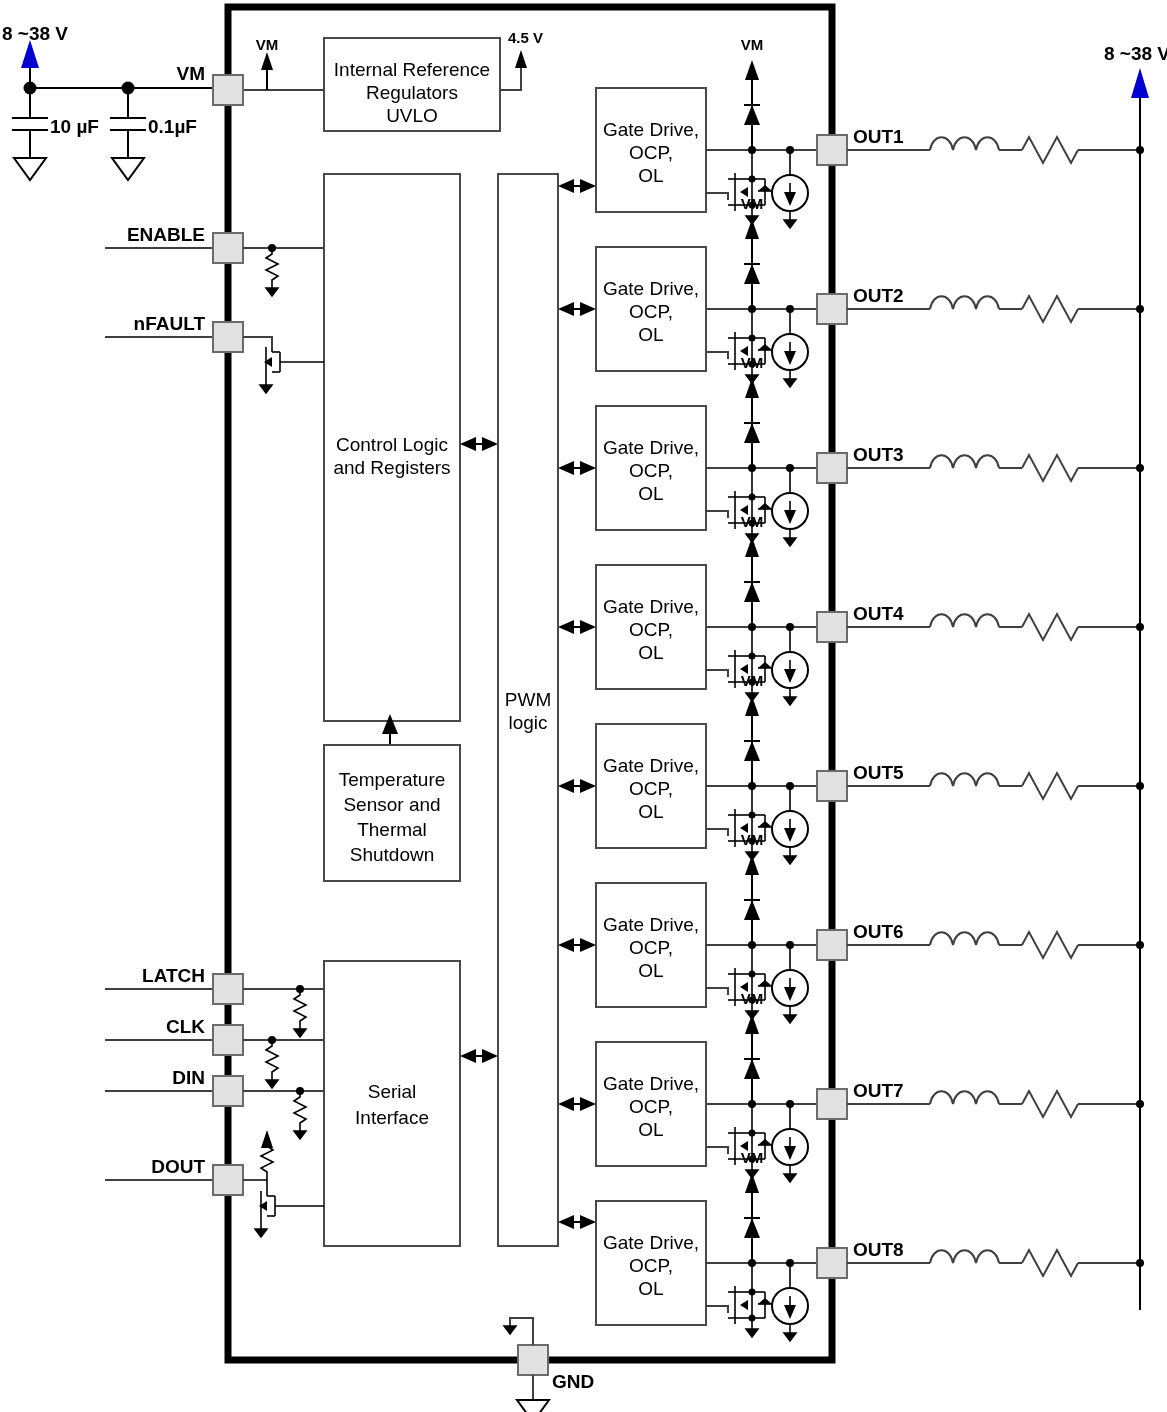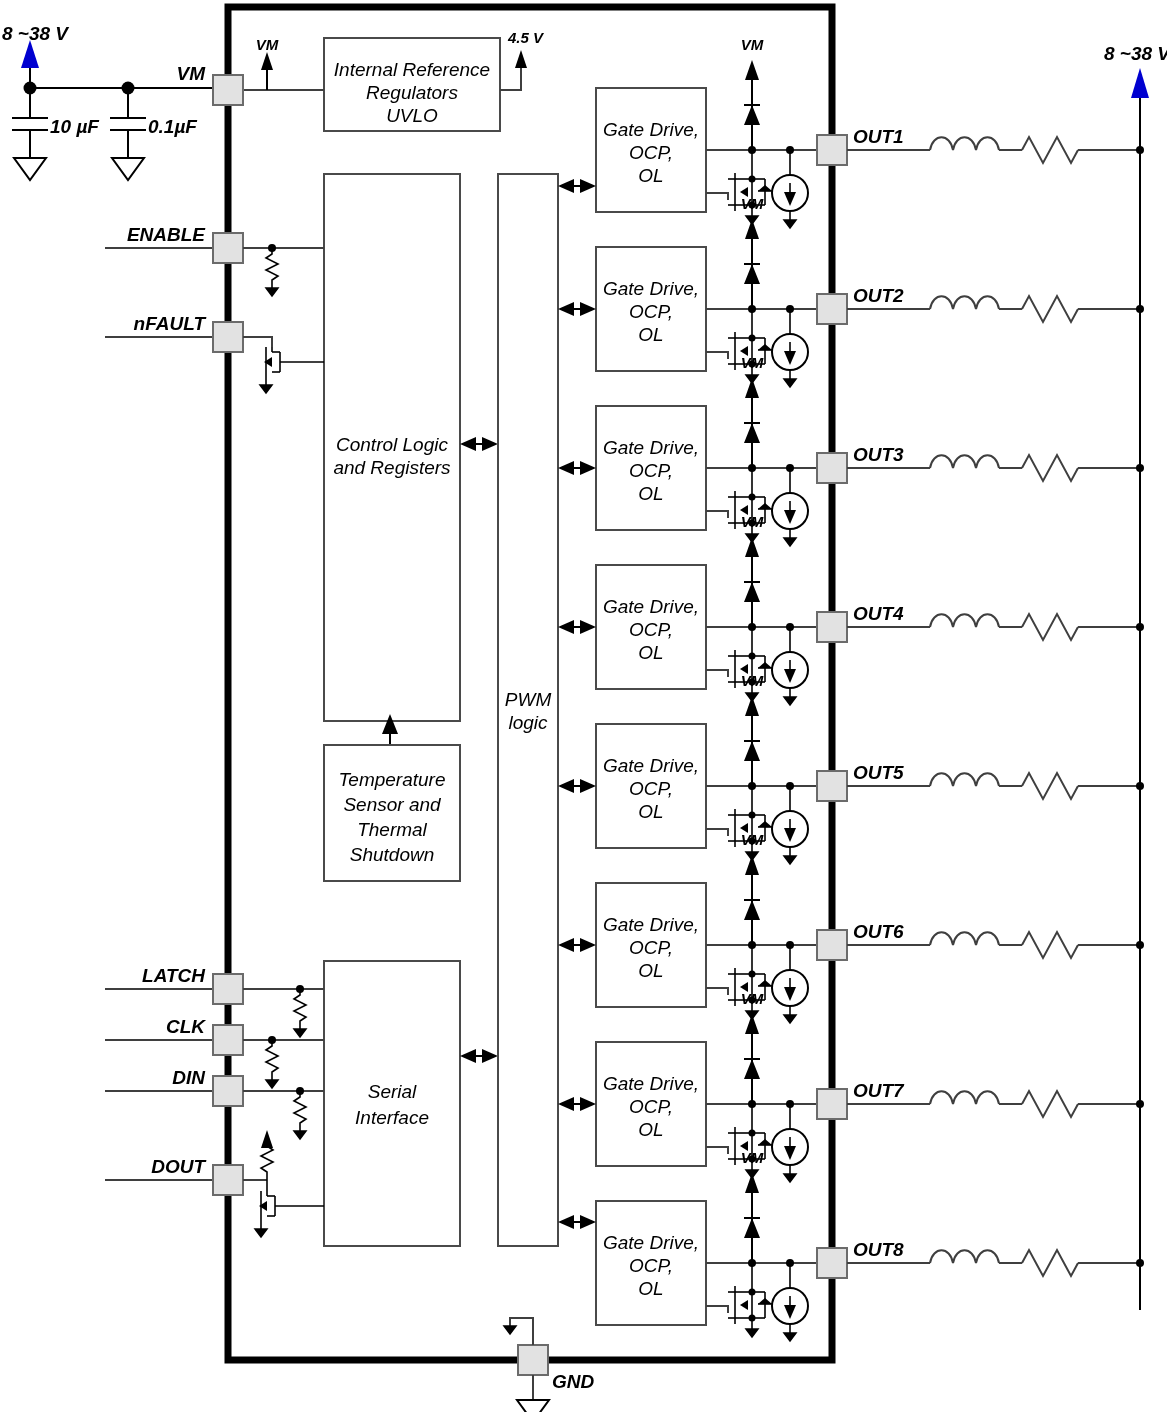--- a/index.html
+++ b/index.html
@@ -9,21 +9,20 @@
   }
   body {
     font-family: "Liberation Sans", sans-serif;
   }
   #root {
     position: relative;
     width: 1167px;
     height: 1412px;
     background: #ffffff;
     overflow: hidden;
-    font-style: italic;
   }
   #diagram-svg {
     position: absolute;
     left: 0;
     top: 0;
     width: 1167px;
     height: 1412px;
   }
   text {
     font-family: "Liberation Sans", sans-serif;

